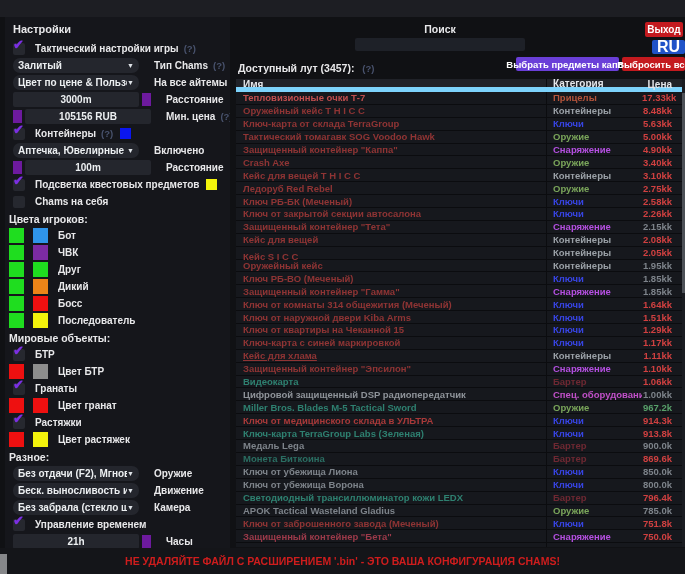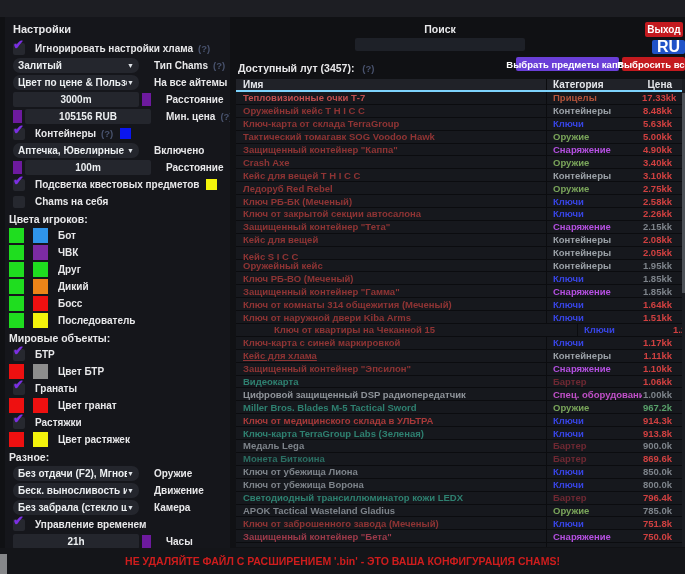--- a/index.html
+++ b/index.html
@@ -31,21 +31,21 @@
   .right-panel{position:absolute;left:236px;top:17px;width:449px;height:531px}
   .search-label{position:absolute;left:119px;top:6px;width:170px;text-align:center;font-size:10.5px;font-weight:bold;color:#e8e8ea}
   .search-input{position:absolute;left:119px;top:21px;width:170px;height:13px;background:#1e2128;border:none;border-radius:2px;outline:none;color:#dfe3e8;font-size:10px;padding:0 4px;box-sizing:border-box}
   .btn{position:absolute;border:none;border-radius:2px;color:#fff;font-weight:bold;font-family:inherit;display:flex;align-items:center;justify-content:center;padding:0;cursor:pointer;white-space:nowrap}
   .exit-btn{left:409px;top:5px;width:38px;height:15px;background:#c41a1f;font-size:10px}
   .lang-btn{left:416px;top:23px;width:33px;height:14px;background:#2053c8;font-size:16px}
   .kappa-btn{left:280px;top:40px;width:103px;height:14px;background:#6a3fd8;font-size:9.5px}
   .drop-btn{left:386px;top:40px;width:63px;height:14px;background:#c41a1f;font-size:9.5px}
   .loot-title{position:absolute;left:2px;top:45px;font-size:10.5px;font-weight:bold;color:#e8e8ea}
   .table{position:absolute;left:0;top:62px;width:449px;height:468px;overflow:hidden}
-  .thead{height:13px;background:#202228;display:flex;border-bottom:2px solid #7dd3fc;box-sizing:border-box}
+  .thead{height:13px;background:#202228;display:flex;border-bottom:5px solid #7dd3fc;box-sizing:border-box}
   .trow{height:12.9px;background:#16181d;display:flex;align-items:center;border-bottom:1px solid #0b0c0f;box-sizing:border-box}
   .tname{width:310px;padding-left:7px;font-size:9.5px;font-weight:bold;white-space:nowrap;overflow:hidden;flex:0 0 auto;box-sizing:border-box}
   .tcat{width:96px;padding-left:6px;font-size:9.5px;font-weight:bold;white-space:nowrap;overflow:hidden;flex:0 0 auto;box-sizing:border-box;border-left:1px solid #0b0c0f;height:100%;display:flex;align-items:center}
   .tprice{flex:1;text-align:right;padding-right:13px;font-size:9.5px;font-weight:bold;white-space:nowrap}
   .th{color:#e4e6ea !important;font-size:10px}
   .scrollbar{position:absolute;right:0;top:62px;width:3px;height:468px;background:#1a1c21}
   .thumb{position:absolute;top:14px;left:0;width:3px;height:200px;background:#4d5157}
   
   .footer{position:absolute;left:0;top:548px;width:685px;height:26px;background:#141519;display:flex;align-items:center;justify-content:center}
   .footer span{color:#cf1d1d;font-size:10.5px;font-weight:bold}
@@ -56,21 +56,21 @@
 
 <div class="topbar"></div>
 
 <div class="left-panel">
   <div class="panel-title">Настройки</div>
   <div id="settings-items">
       <div class="crow">
         <span class="cbox">
           <span class="check">✔</span>
         </span>
-        <span class="clab">Игнорировать настройки хлама</span>
+        <span class="clab">Тактический настройки игры</span>
         <span class="help">(?)</span>
       </div>
       <div class="crow">
         <div class="dd">
           <span class="ddv">Залитый</span>
           <span class="dda">▼</span>
         </div>
         <span class="lab">Тип Chams</span>
         <span class="help">(?)</span>
       </div>
@@ -348,21 +348,21 @@
           <span class="tname" style="color: rgb(143, 52, 52);">Ключ от комнаты 314 общежития (Меченый)</span>
           <span class="tcat" style="color: rgb(55, 68, 227);">Ключи</span>
           <span class="tprice" style="color: rgb(208, 64, 64);">1.64kk</span>
         </div>
         <div class="trow">
           <span class="tname" style="color: rgb(143, 52, 52);">Ключ от наружной двери Kiba Arms</span>
           <span class="tcat" style="color: rgb(55, 68, 227);">Ключи</span>
           <span class="tprice" style="color: rgb(208, 64, 64);">1.51kk</span>
         </div>
         <div class="trow">
-          <span class="tname" style="color: rgb(143, 52, 52); margin-left: 31px;">Ключ от квартиры на Чеканной 15</span>
+          <span class="tname" style="color: rgb(143, 52, 52);">Ключ от квартиры на Чеканной 15</span>
           <span class="tcat" style="color: rgb(55, 68, 227);">Ключи</span>
           <span class="tprice" style="color: rgb(208, 64, 64);">1.29kk</span>
         </div>
         <div class="trow">
           <span class="tname" style="color: rgb(143, 52, 52);">Ключ-карта с синей маркировкой</span>
           <span class="tcat" style="color: rgb(55, 68, 227);">Ключи</span>
           <span class="tprice" style="color: rgb(208, 64, 64);">1.17kk</span>
         </div>
         <div class="trow">
           <span class="tname" style="color: rgb(143, 52, 52); text-decoration: underline;">Кейс для хлама</span>

